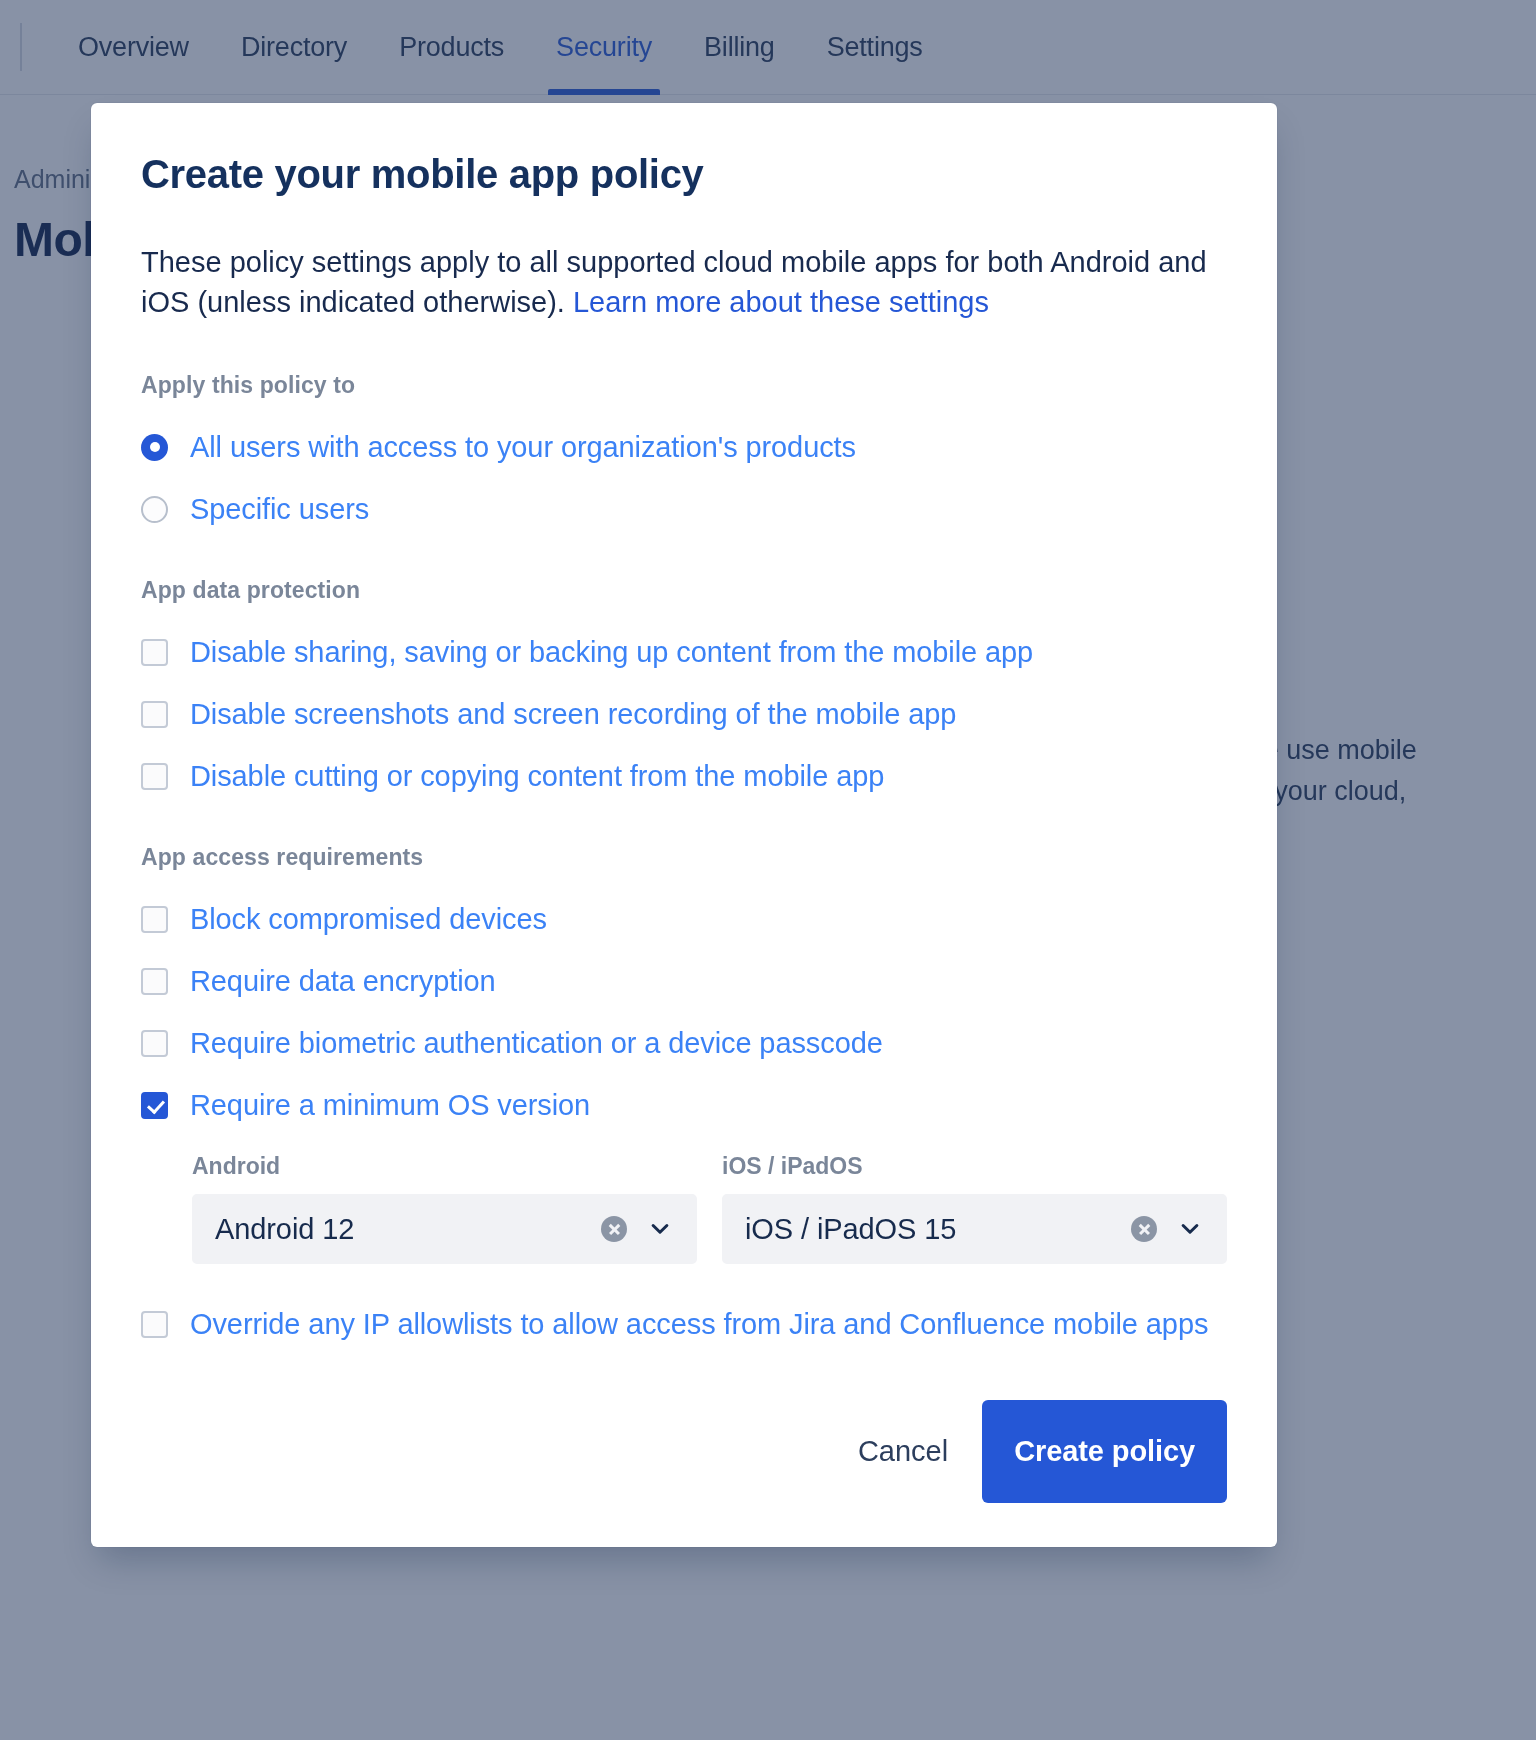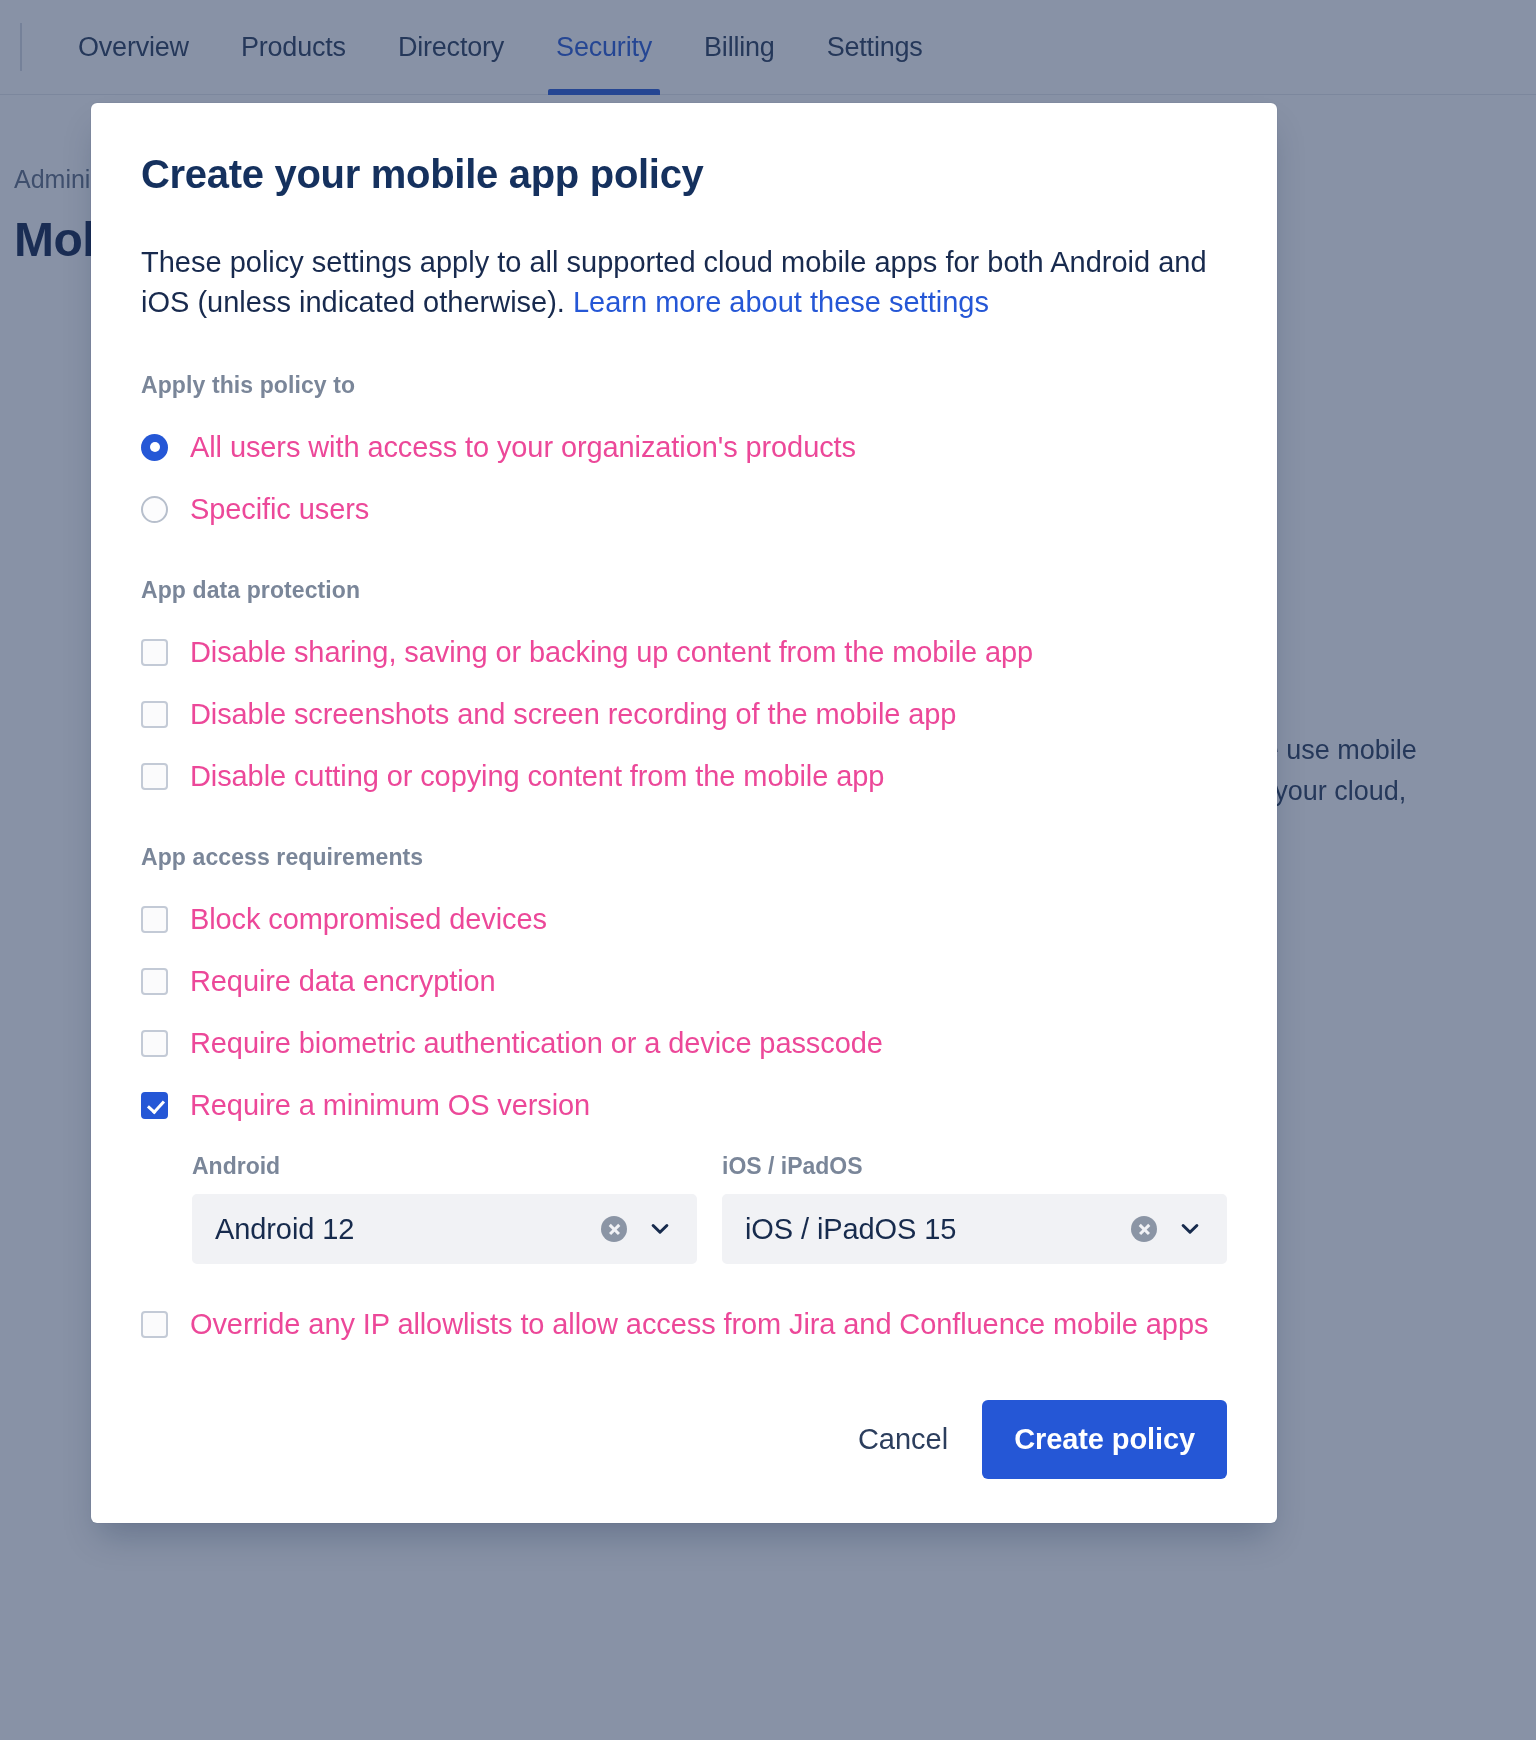--- a/index.html
+++ b/index.html
@@ -174,21 +174,21 @@
     display: flex;
     align-items: center;
     min-height: 48px;
     margin-bottom: 14px;
     cursor: pointer;
   }
   .opt-row:last-child { margin-bottom: 0; }
 
   .opt-label {
     font-size: 29px;
-    color: #ec4899;
+    color: #3b82f6;
     line-height: 1.25;
     letter-spacing: -0.1px;
   }
 
   
   .radio {
     width: 27px;
     height: 27px;
     border-radius: 50%;
     border: 2px solid #b7bfcc;
@@ -314,45 +314,45 @@
     border-radius: 5px;
     cursor: pointer;
     font-family: inherit;
   }
   .btn-primary {
     font-size: 29px;
     font-weight: 700;
     color: #ffffff;
     background: #2557d6;
     border: none;
-    padding: 23px 32px;
+    padding: 35px 32px;
     border-radius: 6px;
     cursor: pointer;
     font-family: inherit;
     letter-spacing: -0.1px;
   }
 </style>
 </head>
 <body>
 
 <div id="page-root">
 
   <div class="bg-layer">
 
     <div class="top-nav">
       <div class="nav-divider"></div>
       <div class="nav-tabs">
         <div class="nav-tab">
           <span>Overview</span>
         </div>
         <div class="nav-tab">
+          <span>Directory</span>
+        </div>
+        <div class="nav-tab">
           <span>Products</span>
-        </div>
-        <div class="nav-tab">
-          <span>Directory</span>
         </div>
         <div class="nav-tab active">
           <span>Security</span>
         </div>
         <div class="nav-tab">
           <span>Billing</span>
         </div>
         <div class="nav-tab">
           <span>Settings</span>
         </div>

